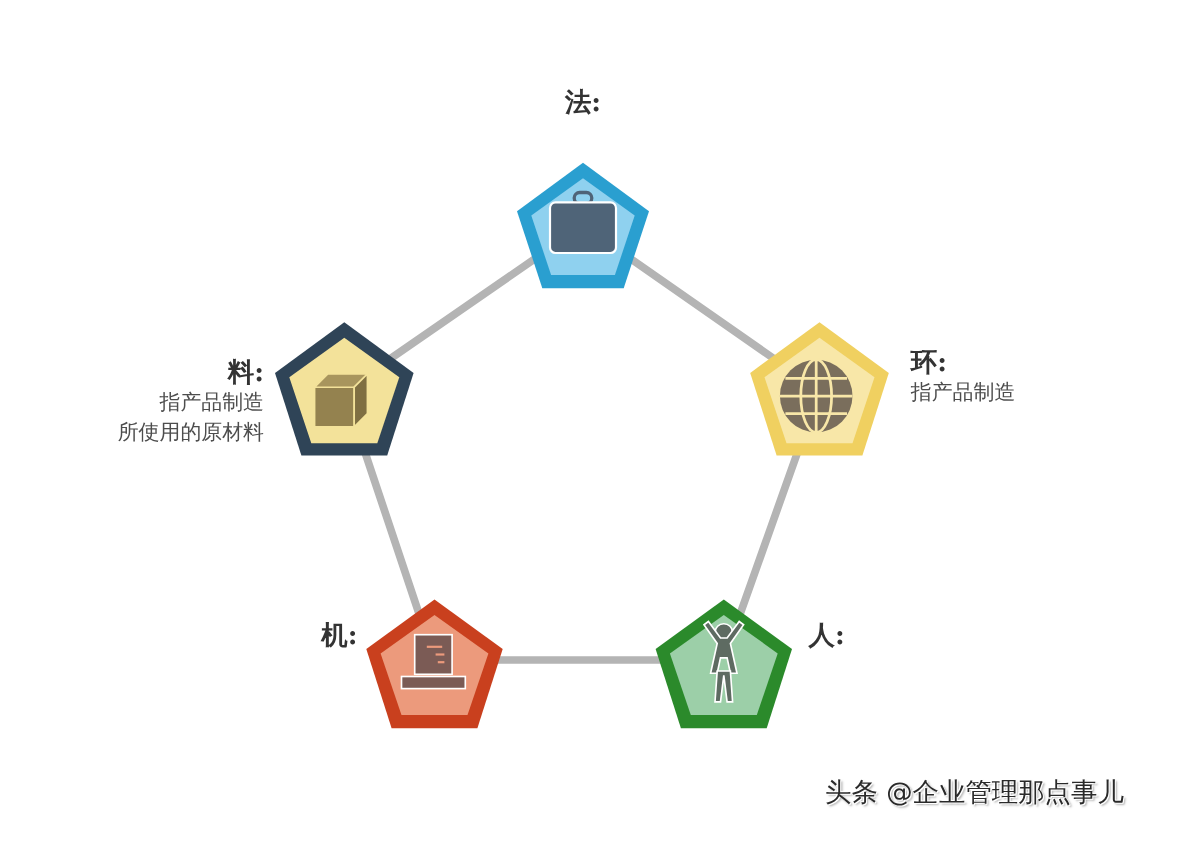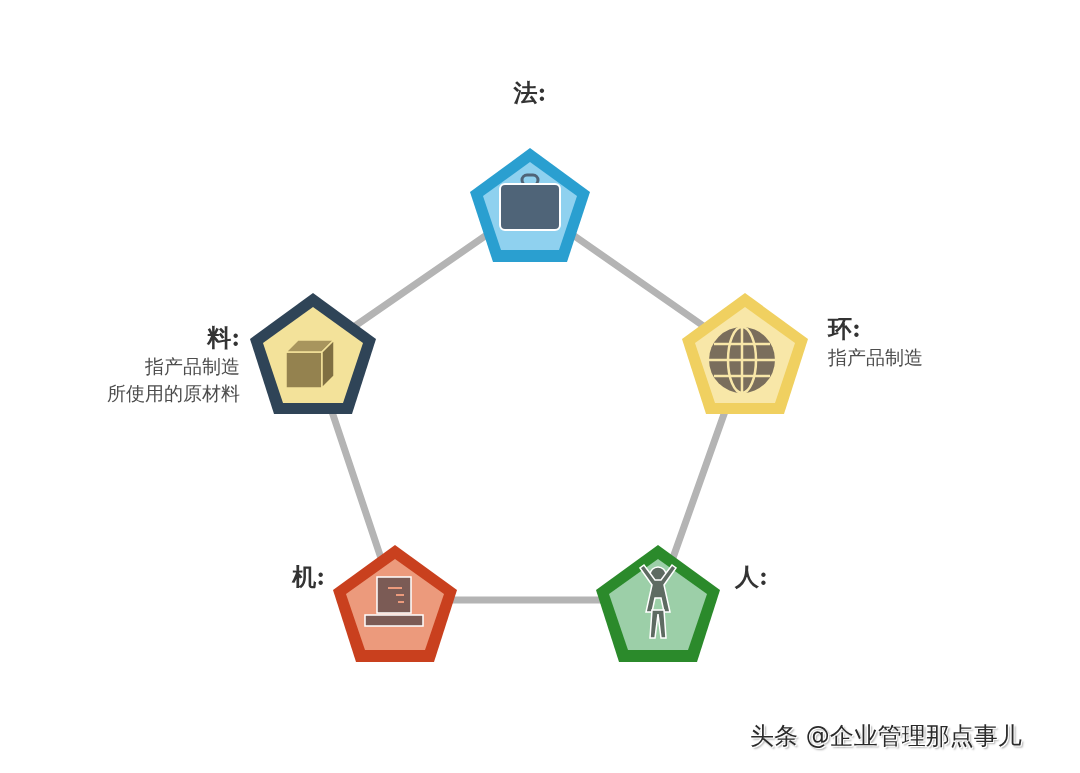--- a/index.html
+++ b/index.html
@@ -4,21 +4,21 @@
 <style>
   html, body { margin: 0; padding: 0; background: #ffffff; }
   body { width: 1080px; height: 773px; position: relative; overflow: hidden;
          font-family: "DejaVu Sans", sans-serif; }
   .diagram { position: absolute; left: 0; top: 0; width: 1080px; height: 773px; }
   .label { position: absolute; color: #4a4a4a; }
   .label .title { font-family: "DejaVu Serif", serif; font-weight: bold; font-size: 24px; color: #333; line-height: 30px; }
   .label .desc { font-size: 19px; line-height: 27px; color: #4d4d4d; }
   .align-right { text-align: right; }
   .align-center { text-align: center; }
-  .watermark { position: absolute; left: 750px; top: 720px; font-size: 24px; color: #2a2a2a;
+  .watermark { position: absolute; left: 750px; top: 704px; font-size: 24px; color: #2a2a2a;
                text-shadow: 1px 1px 0 #fff, -1px -1px 0 #fff, 2px 2px 2px rgba(0,0,0,0.35); }
 </style>
 </head>
 <body>
 
 <svg class="diagram" viewBox="0 0 1080 773" width="1080" height="773">
 
   <g stroke="#b4b4b4" stroke-width="7" fill="none" stroke-linecap="round">
     <line x1="530" y1="205" x2="745" y2="355"></line>
     <line x1="745" y1="355" x2="658" y2="600"></line>

